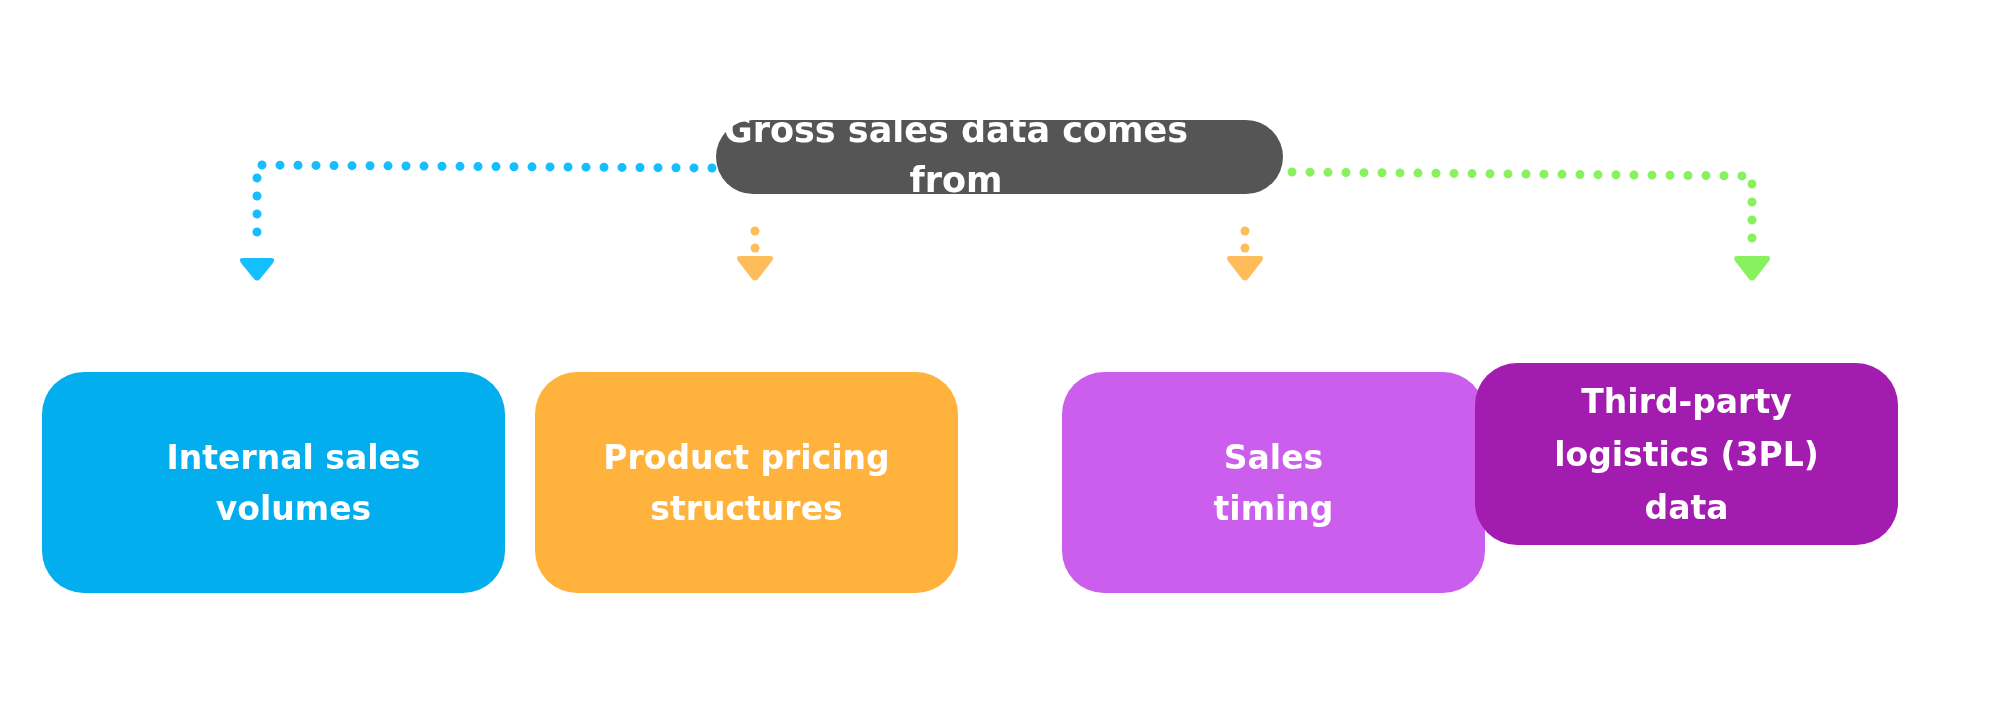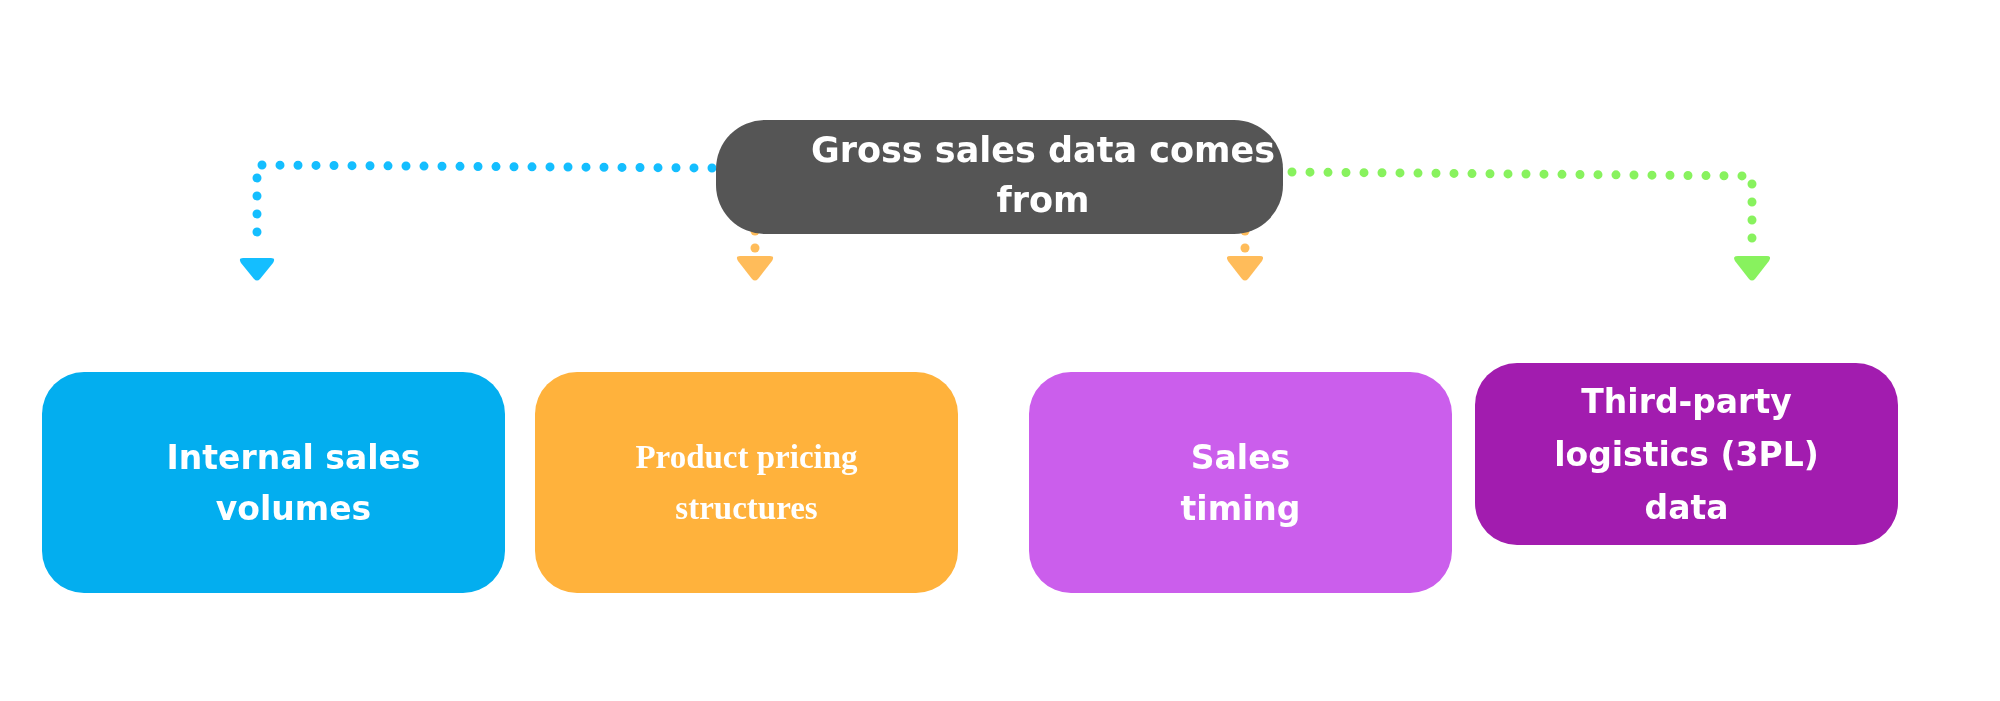--- a/index.html
+++ b/index.html
@@ -1,22 +1,22 @@
 <!DOCTYPE html>
 <html><head>
 <meta charset="utf-8">
 <style>
   html, body { margin: 0; padding: 0; background: #ffffff; }
   body { width: 2000px; height: 701px; position: relative; overflow: hidden;
          font-family: "DejaVu Sans", "Liberation Sans", sans-serif; }
   .connectors { position: absolute; left: 0; top: 0; width: 2000px; height: 701px; }
   .hub {
-    position: absolute; left: 716px; top: 120px; width: 567px; height: 114px;
+    position: absolute; left: 716px; top: 120px; width: 567px; height: 74px;
     background: #555555; border-radius: 49px;
-    display: flex; align-items: center; justify-content: flex-end; text-align: center;
+    display: flex; align-items: center; justify-content: flex-start; text-align: center;
   }
   .hub-text {
     color: #ffffff; font-weight: bold; font-size: 35px; line-height: 50px;
     width: 480px; margin-top: -4px;
   }
   .box {
     position: absolute; width: 423px; border-radius: 42px;
     display: flex; align-items: center; justify-content: center; text-align: center;
   }
   .box-text {
@@ -54,22 +54,22 @@
 
 <div class="hub">
   <div class="hub-text">Gross sales data comes from</div>
 </div>
 
 <div class="box" style="left:42px; top:372px; height:221px; background:#03AEEF;padding-left:40px;">
   <div class="box-text" style="width:280px;">Internal sales volumes</div>
 </div>
 
 <div class="box" style="left:535px; top:372px; height:221px; background:#FFB23C;">
-  <div class="box-text" style="width:300px;font-family:Liberation Serif, serif;">Product pricing structures</div>
+  <div class="box-text" style="width:300px;">Product pricing structures</div>
 </div>
 
-<div class="box" style="left:1029px; top:372px; height:221px; background:#CB5EEC;">
+<div class="box" style="left:1062px; top:372px; height:221px; background:#CB5EEC;">
   <div class="box-text" style="width:120px;">Sales timing</div>
 </div>
 
 <div class="box" style="left:1475px; top:363px; height:182px; background:#a21caf;">
   <div class="box-text" style="width:270px; line-height:53px;">Third-party logistics (3PL) data</div>
 </div>
 
 </body></html>

